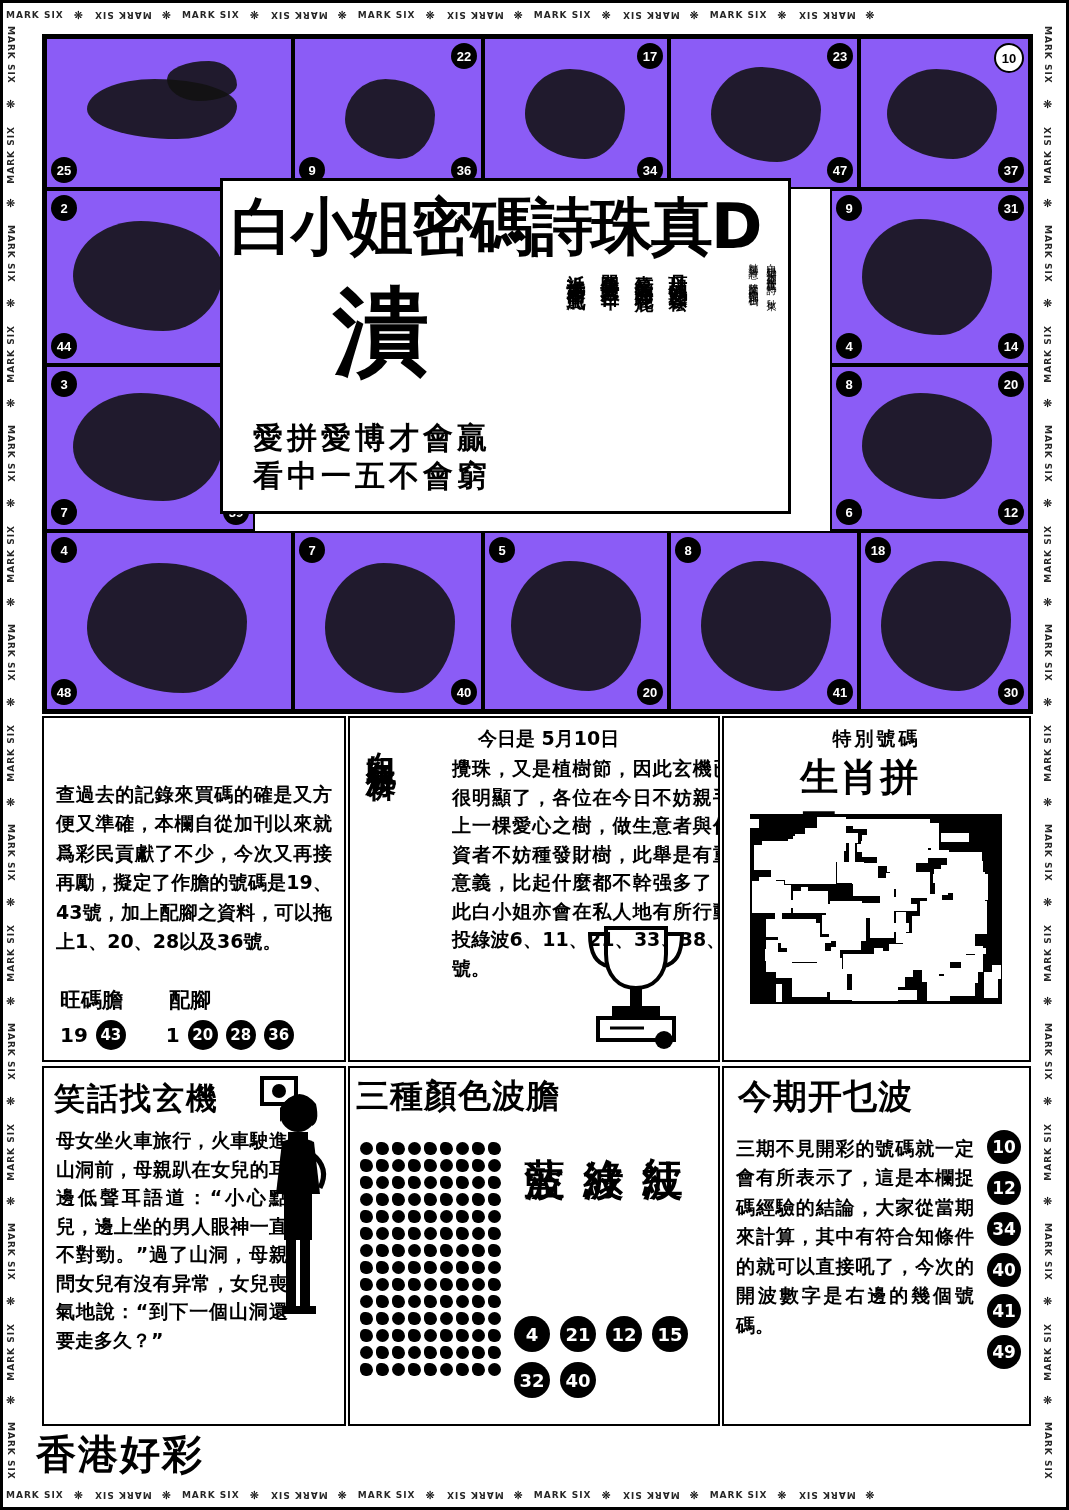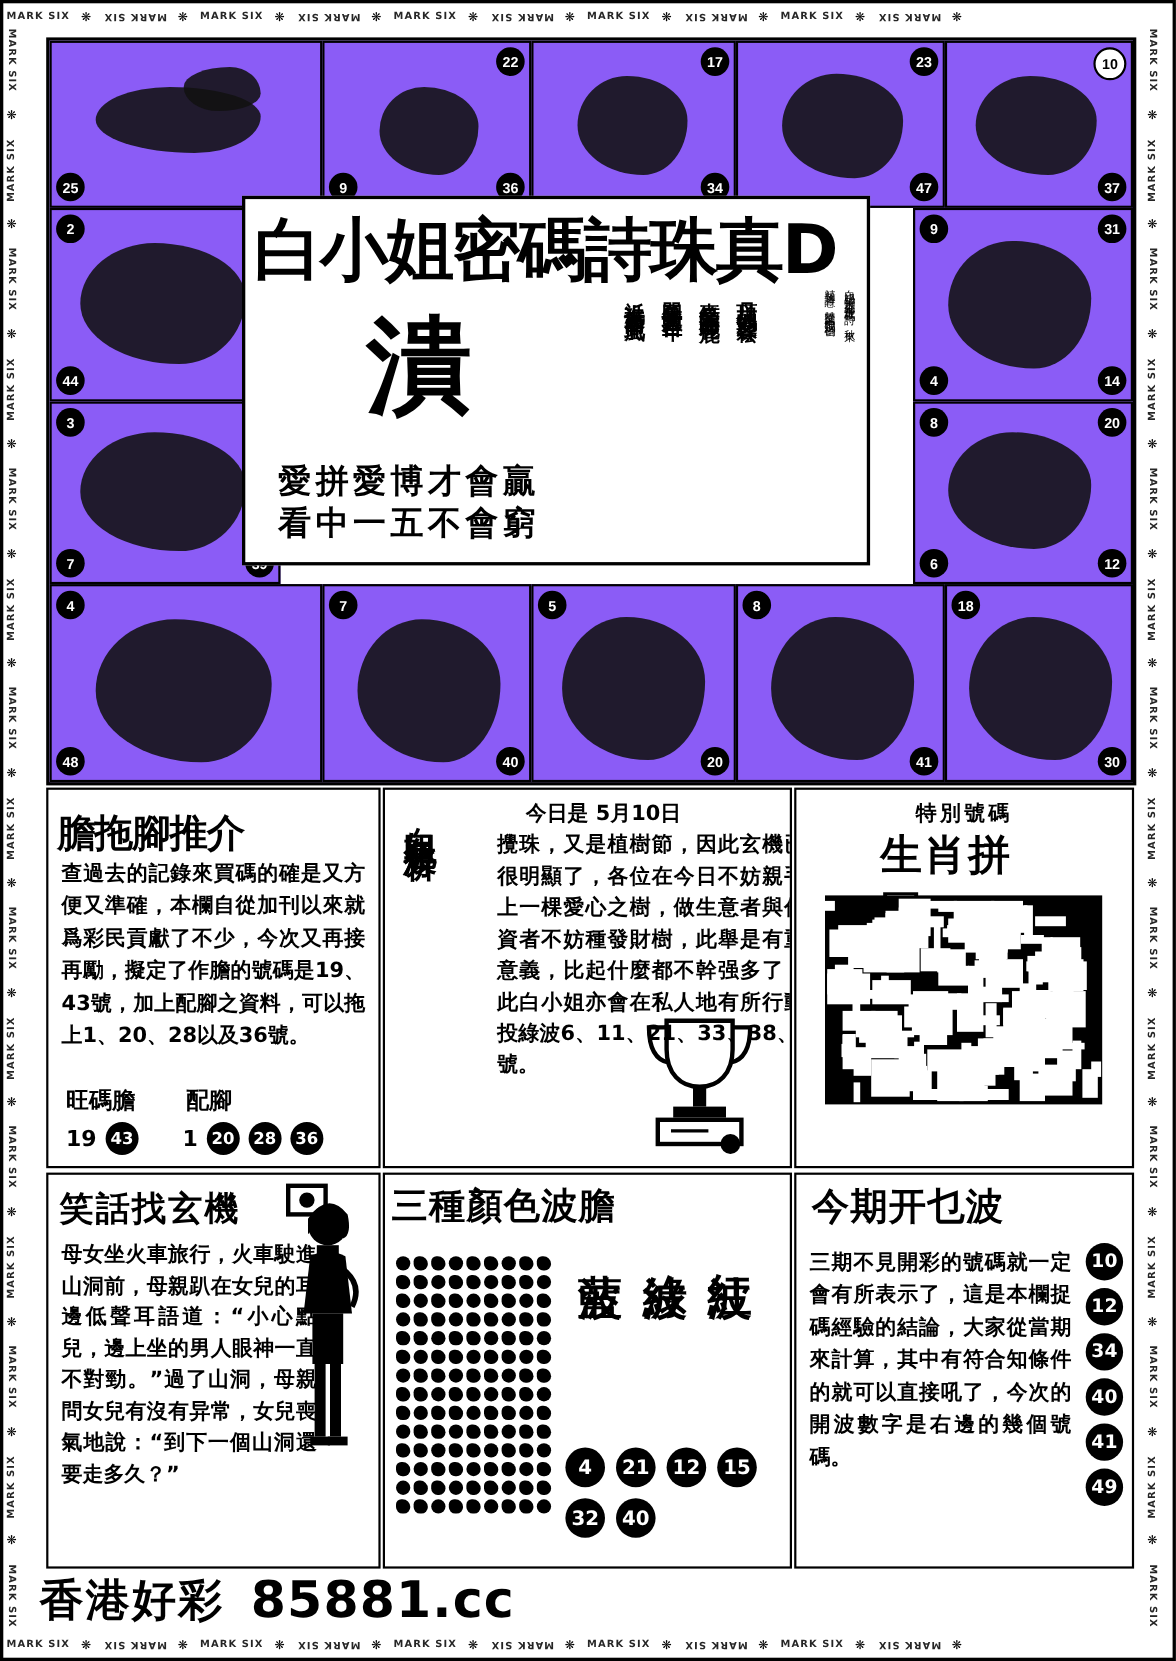--- a/index.html
+++ b/index.html
@@ -328,21 +328,20 @@
     </div>
     <div class="vnote">
       <div>白小姐特別本款神童款碼詩、秋東</div>
       <div>精選詩意、雙從圖中找到密碼。</div>
     </div>
   </div>
 
   <div class="lower">
 
     <div class="panel p1">
-      <div class="h hdr-art">膽拖腳推介</div>
       <div class="body">查過去的記錄來買碼的確是又方便又準確，本欄自從加刊以來就爲彩民貢獻了不少，今次又再接再勵，擬定了作膽的號碼是19、43號，加上配腳之資料，可以拖上1、20、28以及36號。</div>
       <div class="labels">
         <span>旺碼膽</span>
         <span>配腳</span>
       </div>
       <div class="picks" id="dan-picks">
           <span>19</span>
           <span class="ball">43</span>
           <span style="width: 24px;"></span>
           <span>1</span>
@@ -699,16 +698,15 @@
           <span class="ball">40</span>
           <span class="ball">41</span>
           <span class="ball">49</span>
         </div>
     </div>
 
   </div>
 
   <div class="footer">
     <span class="foot-cn">香港好彩</span>
-    <span class="foot-url">85881.cc</span>
   </div>
 
 </div>
 
 </body></html>

